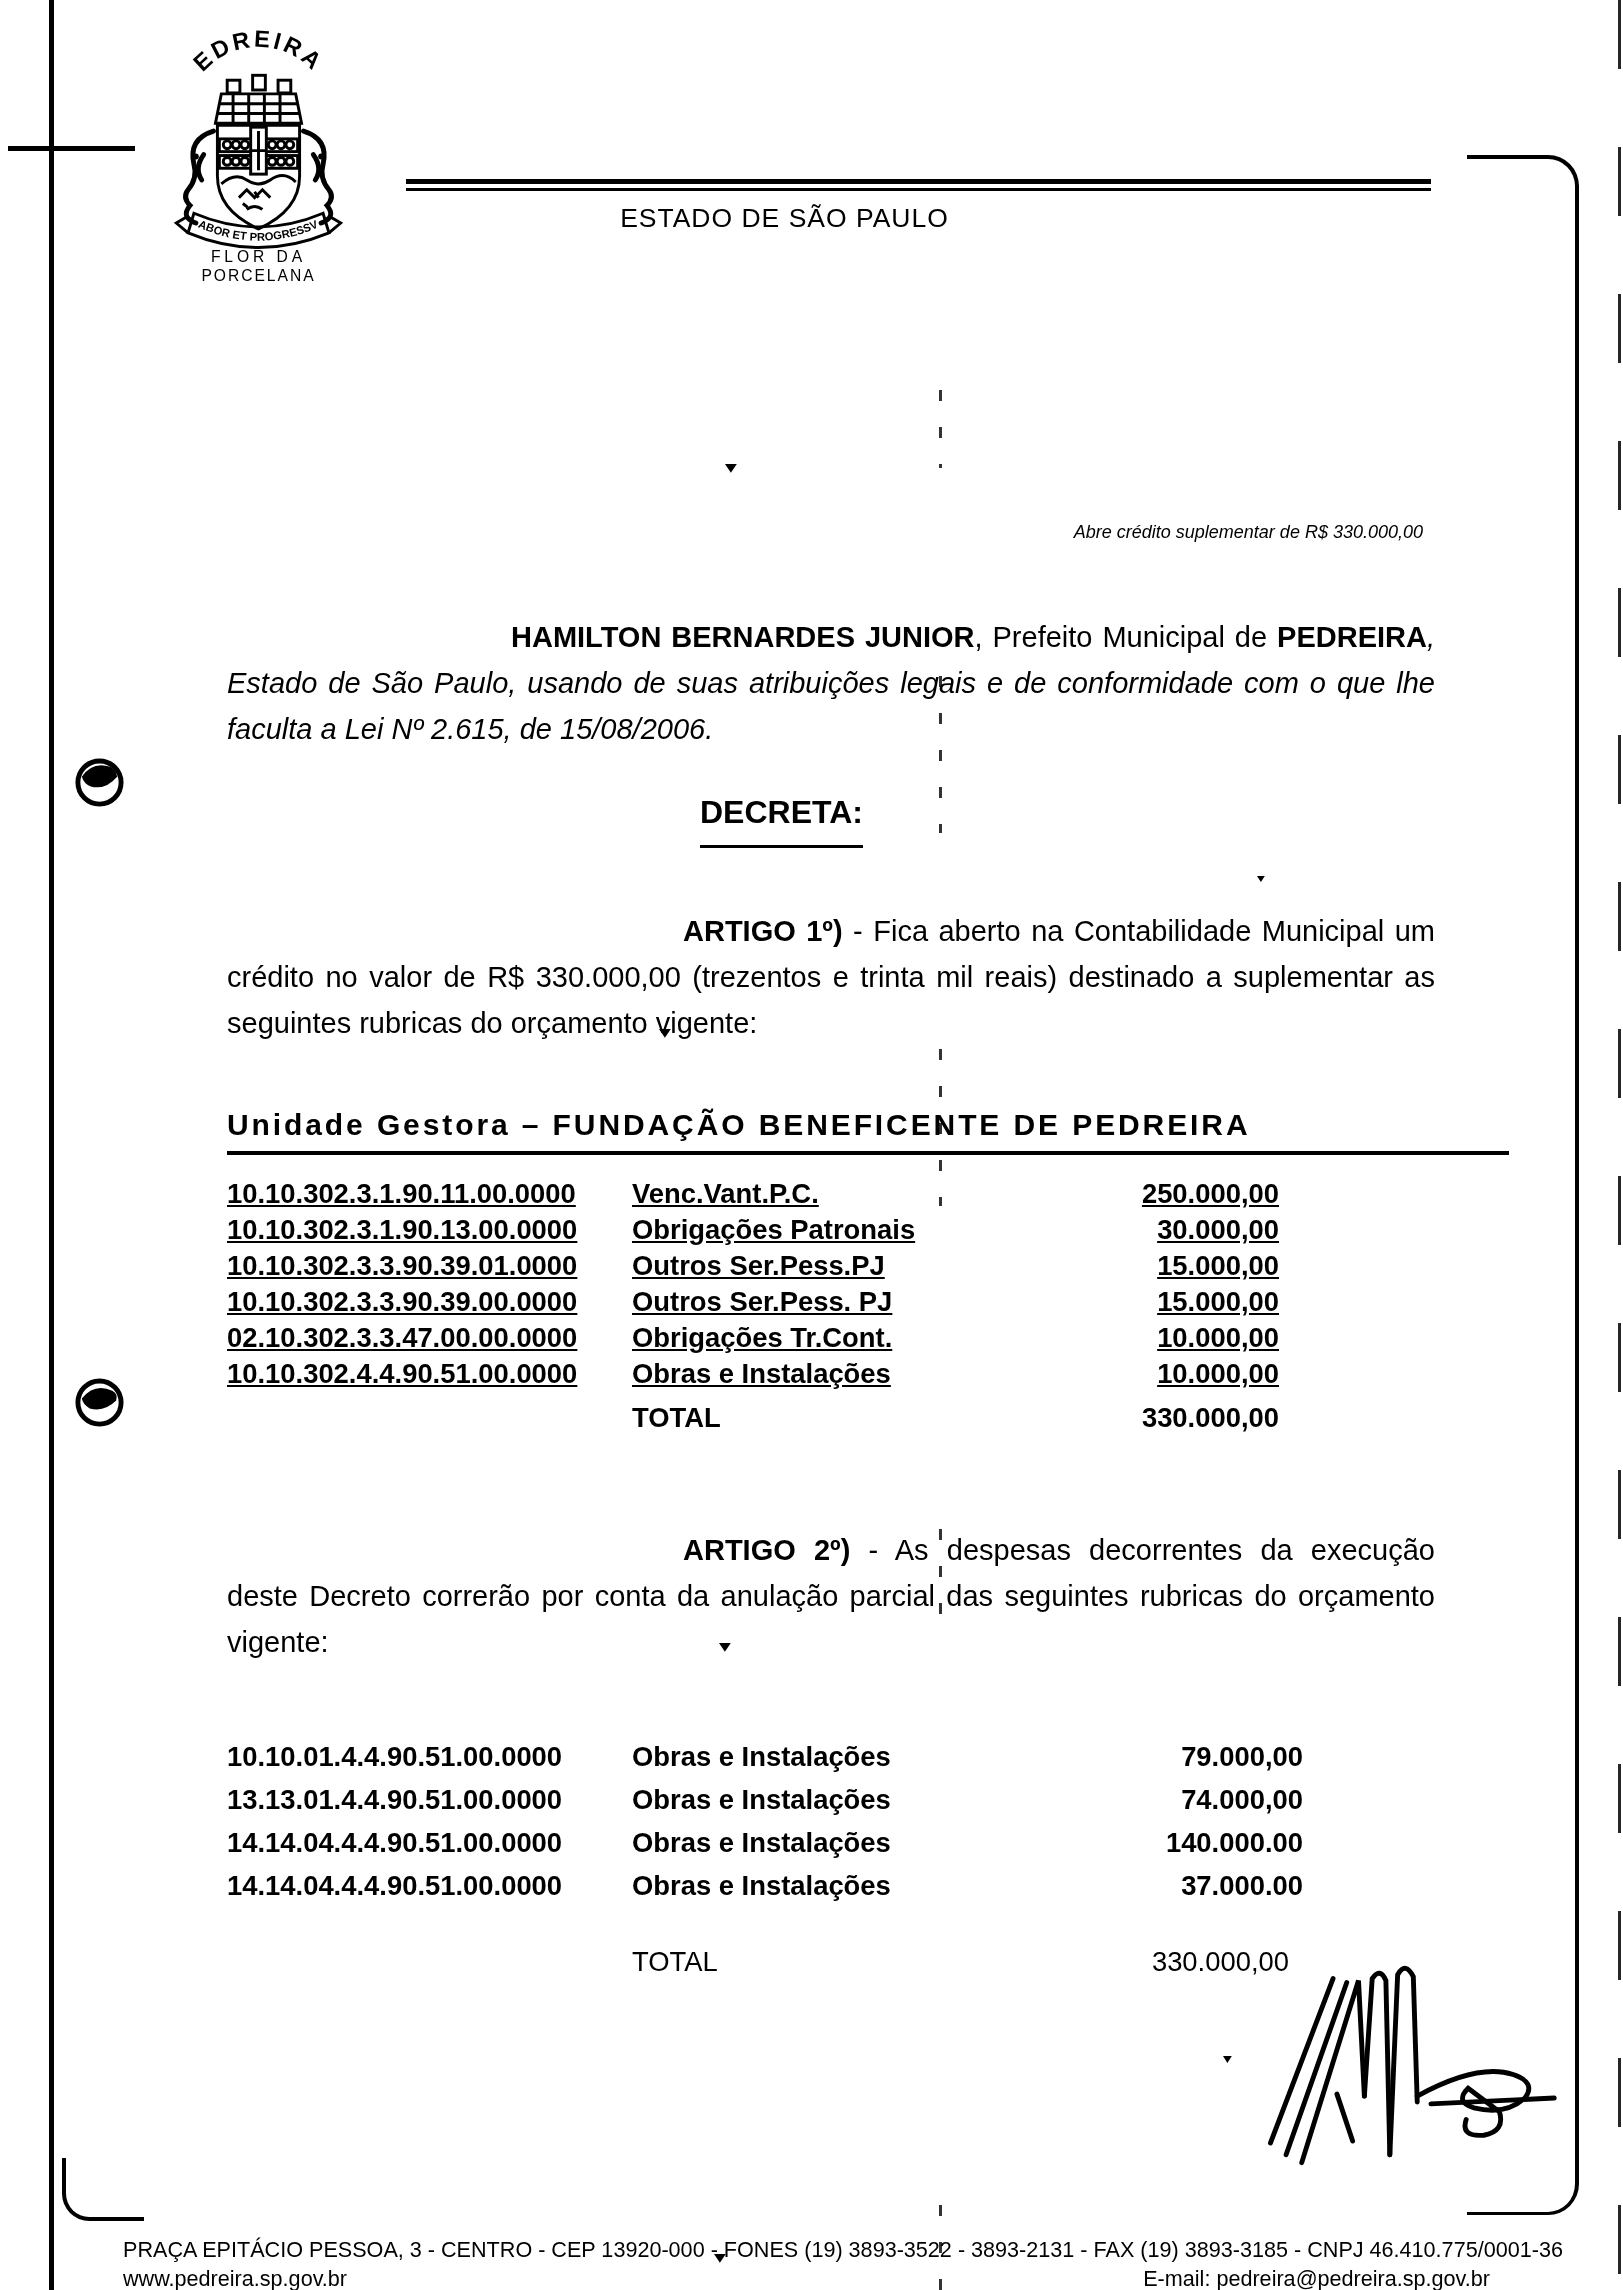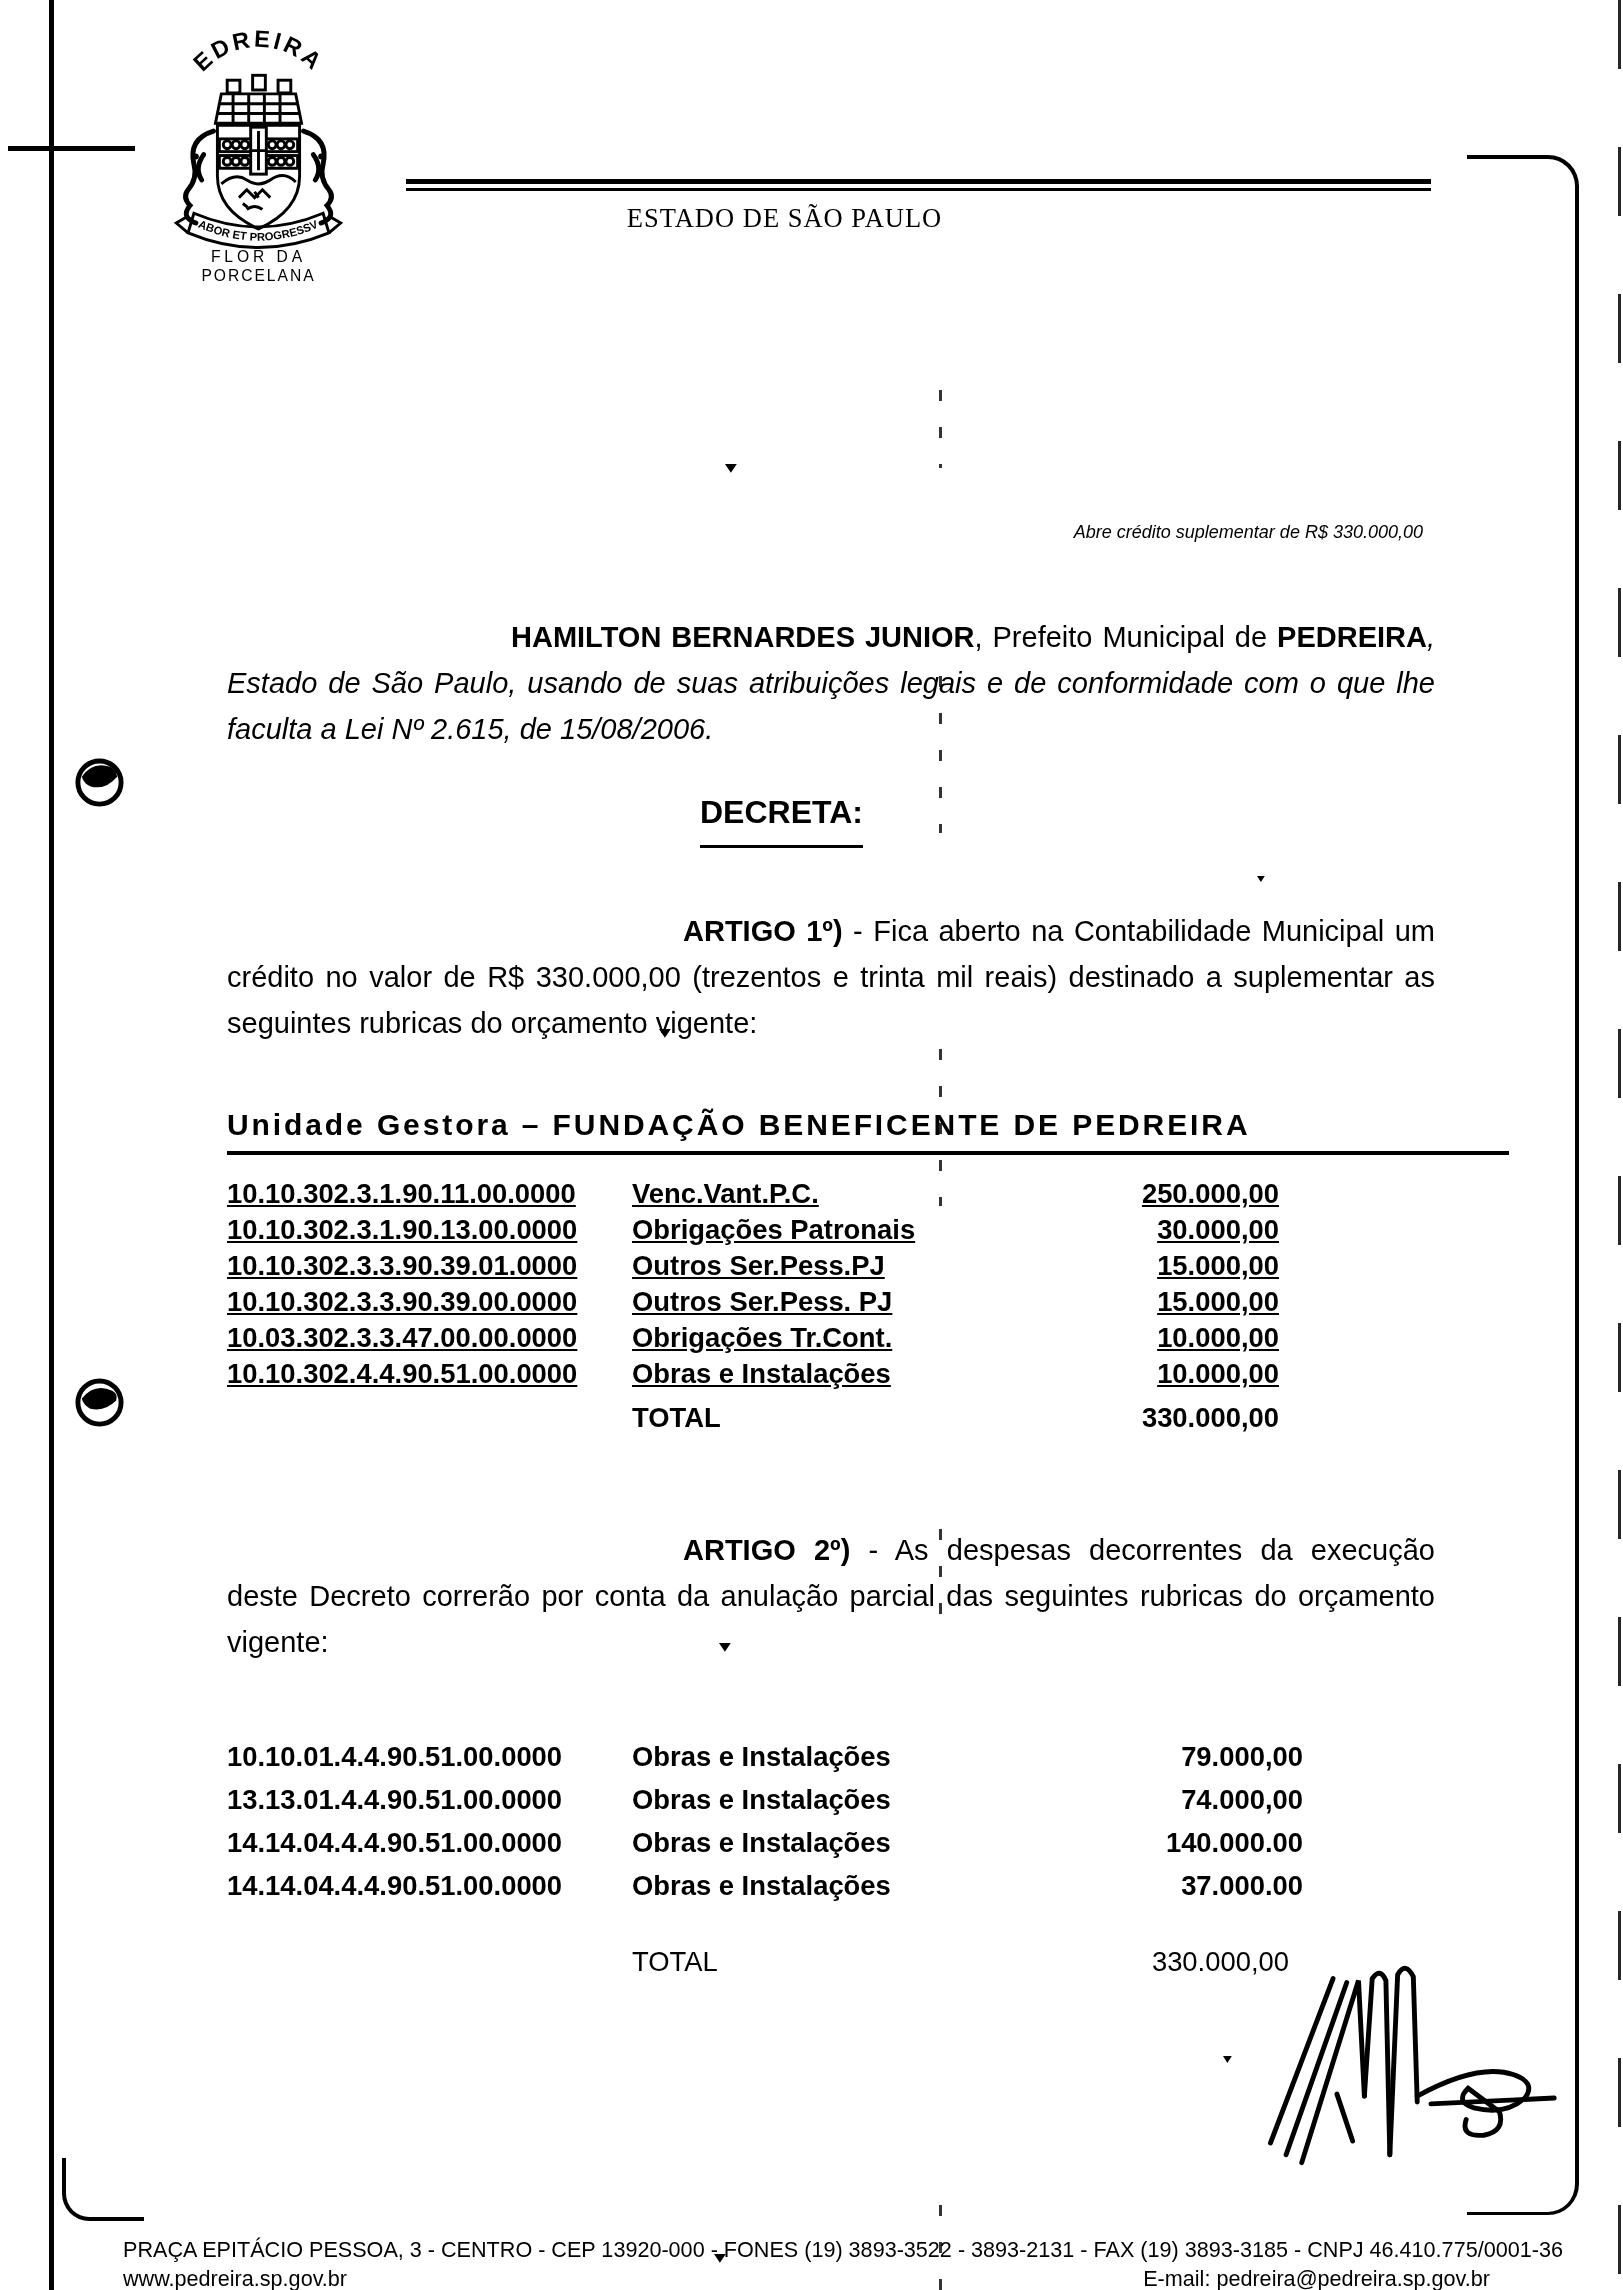--- a/index.html
+++ b/index.html
@@ -34,21 +34,21 @@
   .hole{position:absolute;left:73px;}
   .hole.h1{top:757px;}
   .hole.h2{top:1377px;}
   
   .coa{position:absolute;left:145px;top:29px;}
   .header-title{position:absolute;left:410px;top:112px;
     font-size:53px;font-weight:bold;letter-spacing:1px;white-space:nowrap;}
   .title-rule-1{position:absolute;left:406px;top:179px;width:1025px;height:4.9px;background:#000;}
   .title-rule-2{position:absolute;left:406px;top:188px;width:1025px;height:2.9px;background:#000;}
   .header-subtitle{position:absolute;left:510px;top:203px;width:549px;text-align:center;
-    font-size:26.5px;letter-spacing:1px;font-family:Liberation Serif, serif;}
+    font-size:26.5px;letter-spacing:1px;}
   
   .decree-title{position:absolute;left:348px;top:408px;font-size:40px;font-weight:bold;white-space:nowrap;}
   .decree-summary{position:absolute;left:698px;top:522px;width:725px;text-align:right;
     font-size:18px;font-style:italic;}
   .para{position:absolute;left:227px;width:1208px;font-size:29px;line-height:46px;text-align:justify;}
   .preamble{top:614px;text-indent:284px;}
   .article{text-indent:456px;}
   .art1{top:908px;}
   .art2{top:1527px;}
   .b{font-weight:bold;}
@@ -193,21 +193,21 @@
       <span class="code">10.10.302.3.3.90.39.01.0000</span>
       <span class="desc">Outros Ser.Pess.PJ</span>
       <span class="val">15.000,00</span>
     </div>
     <div class="trow">
       <span class="code">10.10.302.3.3.90.39.00.0000</span>
       <span class="desc">Outros Ser.Pess. PJ</span>
       <span class="val">15.000,00</span>
     </div>
     <div class="trow">
-      <span class="code">10.03.302.3.3.47.00.00.0000</span>
+      <span class="code">02.10.302.3.3.47.00.00.0000</span>
       <span class="desc">Obrigações Tr.Cont.</span>
       <span class="val">10.000,00</span>
     </div>
     <div class="trow">
       <span class="code">10.10.302.4.4.90.51.00.0000</span>
       <span class="desc">Obras e Instalações</span>
       <span class="val">10.000,00</span>
     </div>
   </div>
   <div class="tbl total1">

